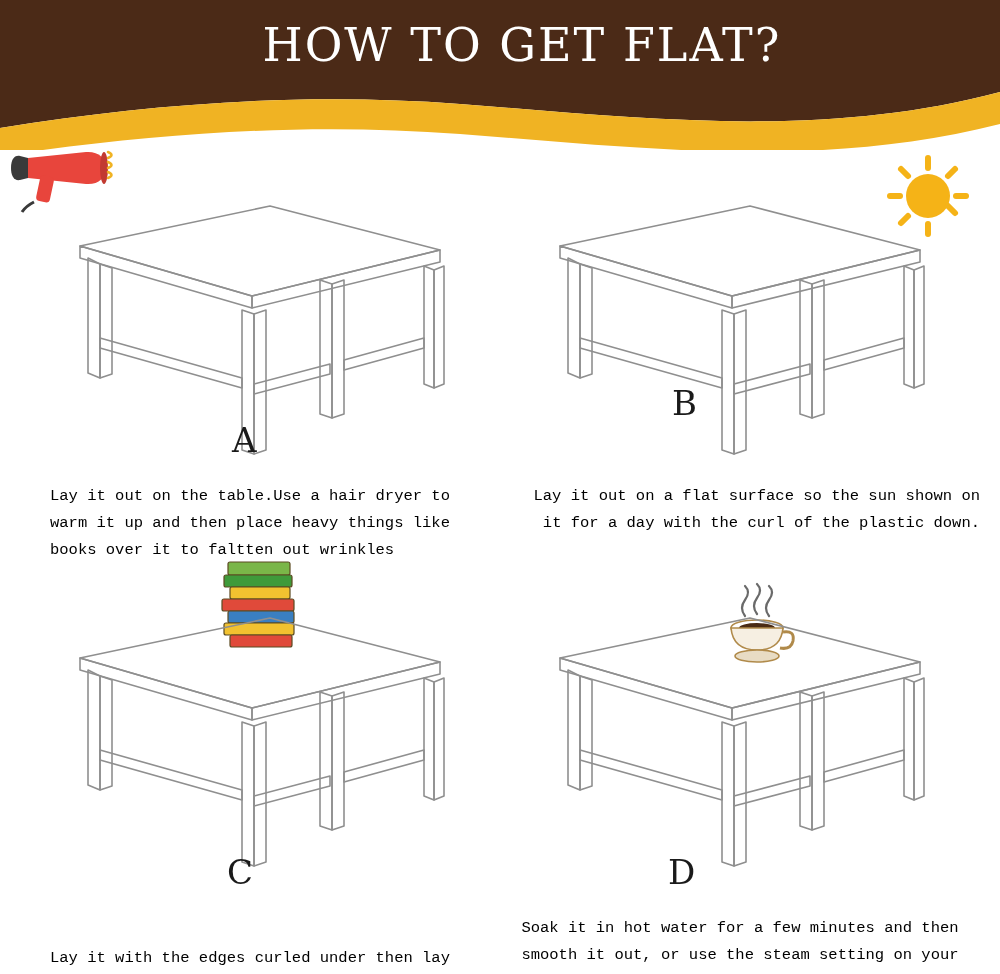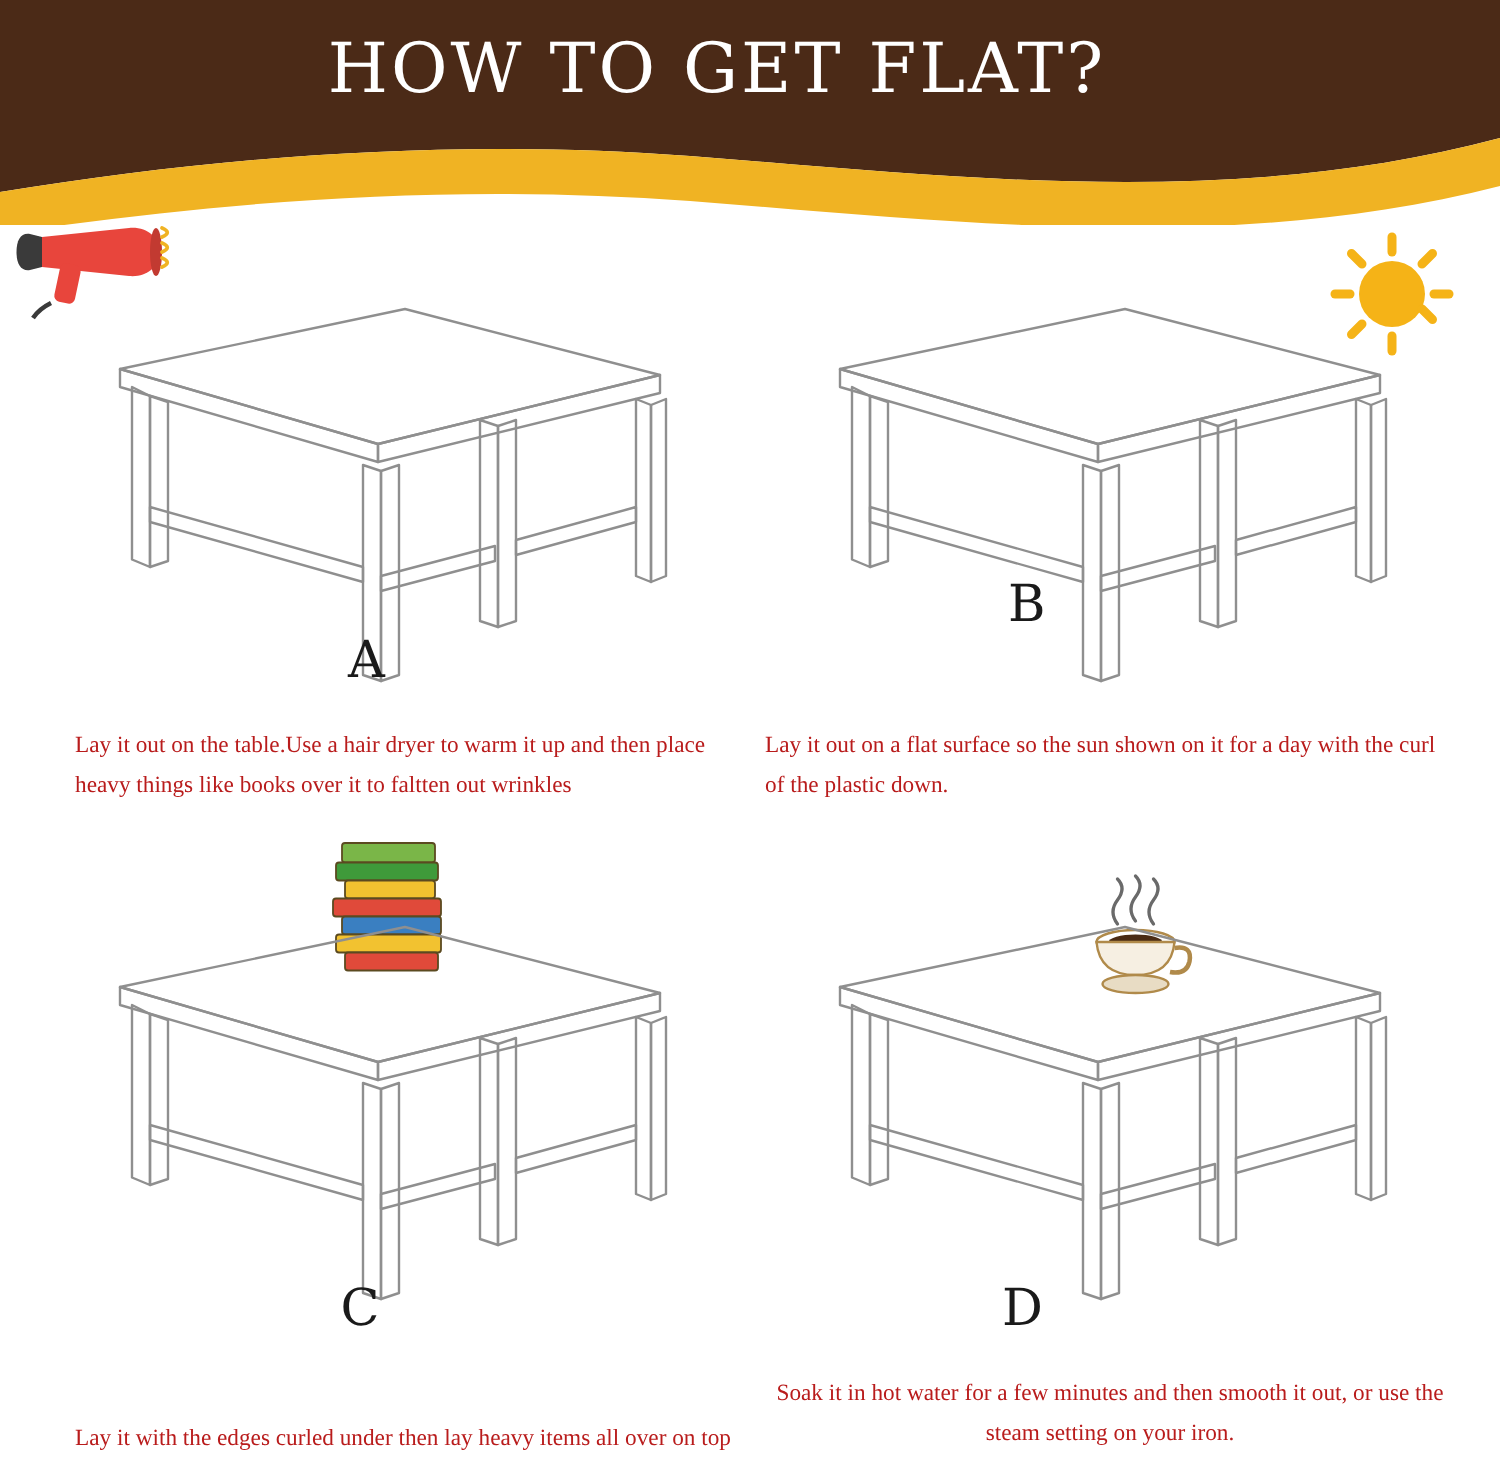--- a/index.html
+++ b/index.html
@@ -36,20 +36,21 @@
     left: 0;
     top: 18px;
     width: 956px;
     text-align: center;
     color: #ffffff;
     font-family: "DejaVu Serif", serif;
     font-size: 46px;
     letter-spacing: 2px;
     font-weight: 400;
     white-space: nowrap;
+    padding-left: 44px;
   }
 
   
   #panels {
     position: absolute;
     left: 0;
     top: 150px;
     width: 1000px;
     height: 824px;
   }
@@ -79,23 +80,23 @@
   }
   .panel.p0 .panel-letter { left: 212px; top: 265px; }
   .panel.p1 .panel-letter { left: 172px; top: 228px; }
   .panel.p2 .panel-letter { left: 207px; top: 705px; }
   .panel.p3 .panel-letter { left: 168px; top: 705px; }
 
   .panel-caption {
     position: absolute;
     left: 30px;
     width: 440px;
-    font-family: Liberation Serif, serif;
+    font-family: Liberation Mono, monospace;
     font-size: 15.5px;
-    color: #b91c1c;
+    color: #000000;
     line-height: 1.75;
   }
   .panel.p0 .panel-caption { top: 325px; left: 30px; width: 440px; }
   .panel.p1 .panel-caption { top: 325px; left: 10px; width: 460px; }
   .panel.p2 .panel-caption { top: 765px; left: 30px; width: 440px; margin-top: 30px; }
   .panel.p3 .panel-caption { top: 765px; left: 10px; width: 460px; }
 
   
   .panel .panel-letter, .panel .panel-caption { position: absolute; }
   .panel.p2 .panel-letter, .panel.p3 .panel-letter { top: 285px; }
@@ -195,21 +196,21 @@
         <path d="M312,96 L312,230 L324,226 L324,92 Z"></path>
         <path d="M404,78 L404,196 L414,200 L414,82 Z"></path>
         <path d="M414,82 L414,200 L424,196 L424,78 Z"></path>
         <path d="M80,150 L222,190 L222,200 L80,160 Z"></path>
         <path d="M234,196 L310,176 L310,186 L234,206 Z"></path>
         <path d="M324,172 L404,150 L404,160 L324,182 Z"></path>
       </g>
     </svg>
 
     <div class="panel-letter" style="left:172px; top:228px;">B</div>
-    <div class="panel-caption" style="top:325px; left:10px; width:460px;">Lay it out on a flat surface so the sun shown on it for a day with the curl of the plastic down.</div>
+    <div class="panel-caption" style="top:325px; left:20px; width:460px;text-align:right;">Lay it out on a flat surface so the sun shown on it for a day with the curl of the plastic down.</div>
   </div>
 
   <div class="panel p2">
 
     <div class="icon-slot icon-books">
       <svg viewBox="0 0 110 120" width="110" height="120">
         <g stroke="#5b4a20" stroke-width="1.2">
           <rect x="18" y="12" width="62" height="13" rx="2" fill="#7ab648"></rect>
           <rect x="14" y="25" width="68" height="12" rx="2" fill="#3f9a3a"></rect>
           <rect x="20" y="37" width="60" height="12" rx="2" fill="#f2c230"></rect>

